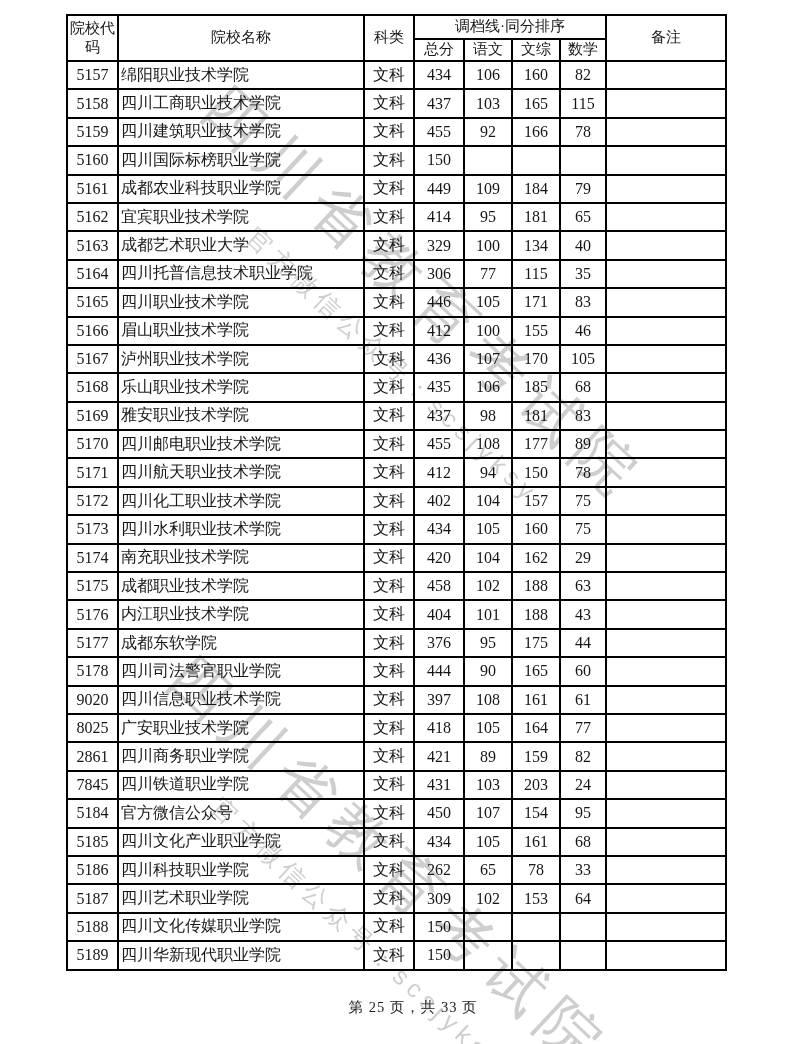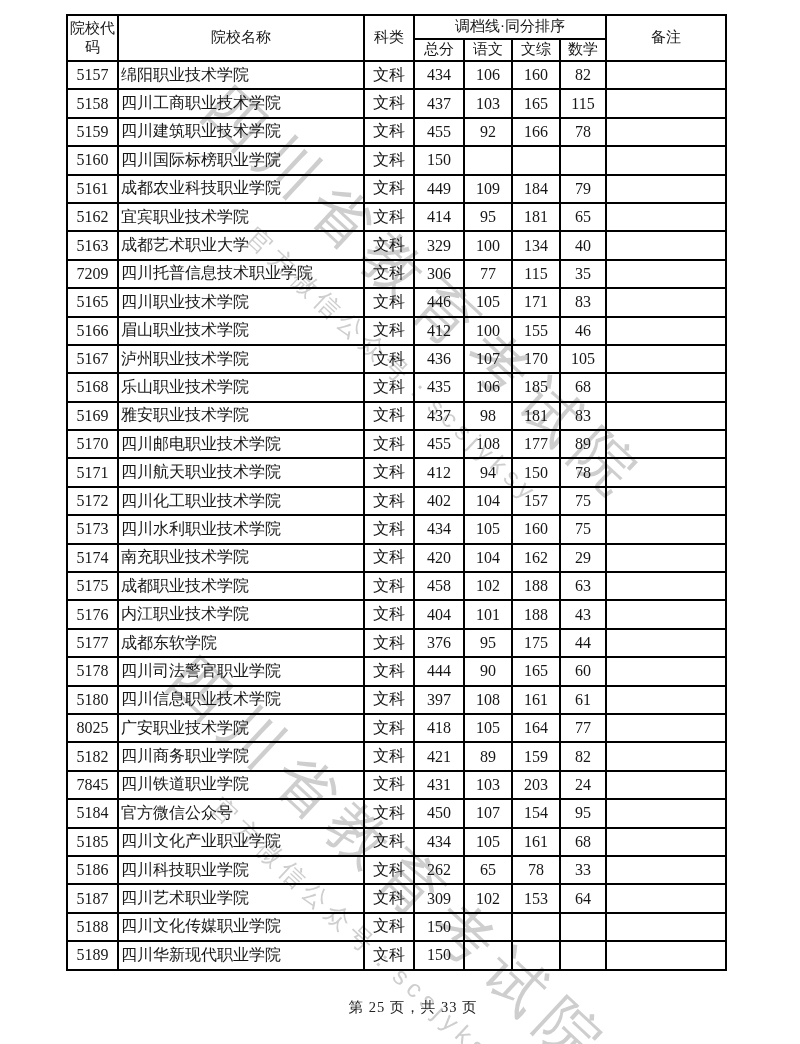--- a/index.html
+++ b/index.html
@@ -191,21 +191,21 @@
         <td class="num-cell">5163</td>
         <td class="name-cell">成都艺术职业大学</td>
         <td class="num-cell">文科</td>
         <td class="num-cell">329</td>
         <td class="num-cell">100</td>
         <td class="num-cell">134</td>
         <td class="num-cell">40</td>
         <td class="num-cell"></td>
       </tr>
       <tr>
-        <td class="num-cell">7209</td>
+        <td class="num-cell">5164</td>
         <td class="name-cell">四川托普信息技术职业学院</td>
         <td class="num-cell">文科</td>
         <td class="num-cell">306</td>
         <td class="num-cell">77</td>
         <td class="num-cell">115</td>
         <td class="num-cell">35</td>
         <td class="num-cell"></td>
       </tr>
       <tr>
         <td class="num-cell">5165</td>
@@ -341,41 +341,41 @@
         <td class="num-cell">5178</td>
         <td class="name-cell">四川司法警官职业学院</td>
         <td class="num-cell">文科</td>
         <td class="num-cell">444</td>
         <td class="num-cell">90</td>
         <td class="num-cell">165</td>
         <td class="num-cell">60</td>
         <td class="num-cell"></td>
       </tr>
       <tr>
-        <td class="num-cell">5180</td>
+        <td class="num-cell">9020</td>
         <td class="name-cell">四川信息职业技术学院</td>
         <td class="num-cell">文科</td>
         <td class="num-cell">397</td>
         <td class="num-cell">108</td>
         <td class="num-cell">161</td>
         <td class="num-cell">61</td>
         <td class="num-cell"></td>
       </tr>
       <tr>
         <td class="num-cell">8025</td>
         <td class="name-cell">广安职业技术学院</td>
         <td class="num-cell">文科</td>
         <td class="num-cell">418</td>
         <td class="num-cell">105</td>
         <td class="num-cell">164</td>
         <td class="num-cell">77</td>
         <td class="num-cell"></td>
       </tr>
       <tr>
-        <td class="num-cell">5182</td>
+        <td class="num-cell">2861</td>
         <td class="name-cell">四川商务职业学院</td>
         <td class="num-cell">文科</td>
         <td class="num-cell">421</td>
         <td class="num-cell">89</td>
         <td class="num-cell">159</td>
         <td class="num-cell">82</td>
         <td class="num-cell"></td>
       </tr>
       <tr>
         <td class="num-cell">7845</td>

